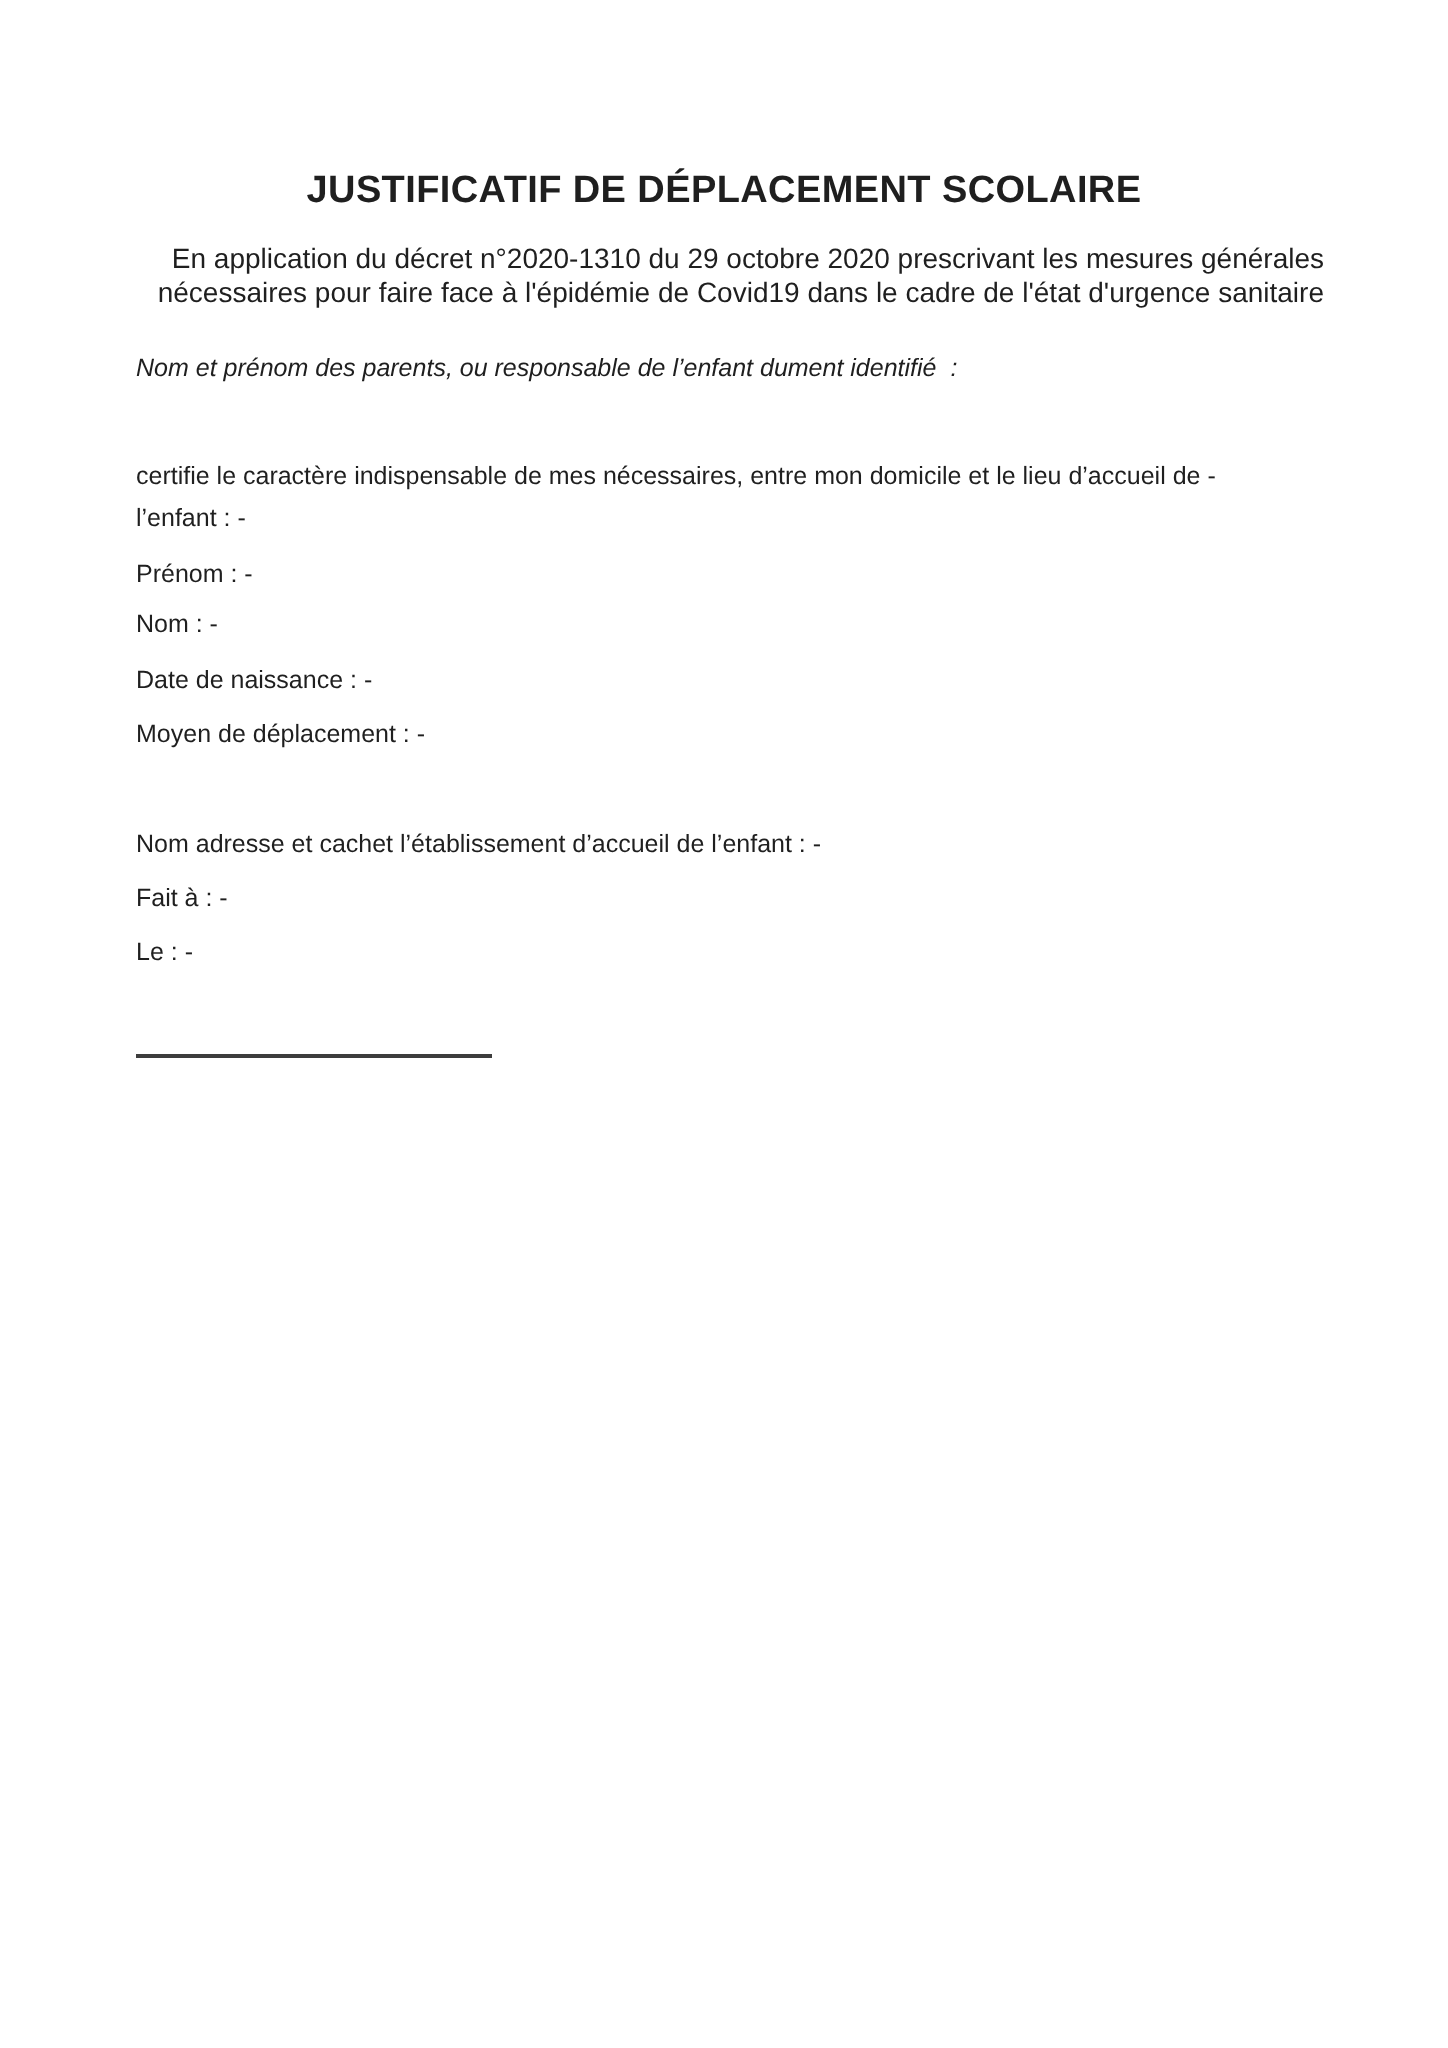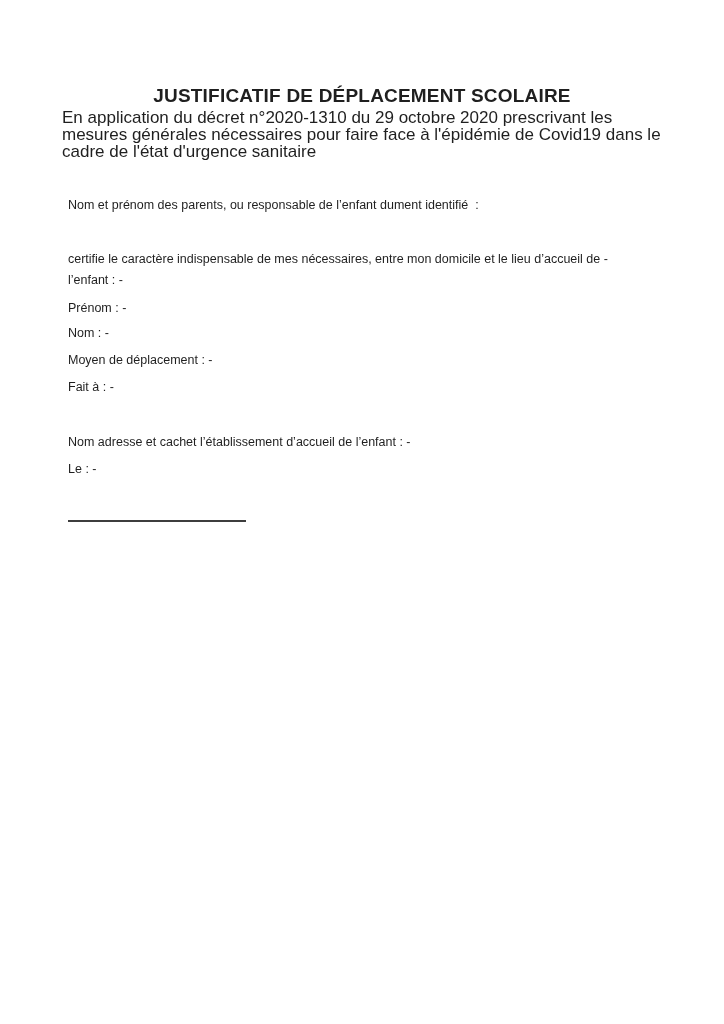--- a/index.html
+++ b/index.html
@@ -19,37 +19,37 @@
   .title {
     margin: 84px 40px 0;
     text-align: center;
     font-size: 19px;
     font-weight: bold;
     line-height: 24px;
     letter-spacing: 0.2px;
     white-space: pre-wrap;
   }
   .subtitle {
-    margin: 1px auto 0;
+    margin: 13px auto 0;
     max-width: 600px;
-    text-align: left;
-    font-size: 17px;
+    text-align: right;
+    font-size: 14px;
     line-height: 17px;
     white-space: pre-wrap;
   }
   .para {
     margin-left: 68px;
     margin-right: 68px;
     max-width: 578px;
     font-size: 12.5px;
     line-height: 21px;
     white-space: pre-wrap;
   }
   .intro        { margin-top: 11px; }
-  .parents      { margin-top: 35px; }
+  .parents      { margin-top: 19px; font-style: italic; }
   .certify      { margin-top: 33px; }
   .field-first  { margin-top: 4px;  }
   .field        { margin-top: 7px;  }
   .field-last   { margin-top: 6px;  }
   .establishment{ margin-top: 34px; }
   .closing      { margin-top: 6px;  }
   .signature-line {
     margin: 40px 0 0 68px;
     width: 178px;
     height: 0;
@@ -67,24 +67,25 @@
 
 
   <div class="para parents">Nom et prénom des parents, ou responsable de l’enfant dument identifié  :</div>
 
   <div class="para certify">certifie le caractère indispensable de mes nécessaires, entre mon domicile et le lieu d’accueil de - l’enfant : -</div>
 
   <div class="para field">Prénom : -</div>
 
   <div class="para field-first">Nom : -</div>
 
+  <div class="para field">Date de naissance : -</div>
 
   <div class="para field-last">Moyen de déplacement : -</div>
 
+  <div class="para establishment">Nom adresse et cachet l’établissement d’accueil de l’enfant : -</div>
+
   <div class="para closing">Fait à : -</div>
-
-  <div class="para establishment">Nom adresse et cachet l’établissement d’accueil de l’enfant : -</div>
 
   <div class="para closing">Le : -</div>
 
   <div class="signature-line"></div>
 
 </div>
 
 </body></html>

